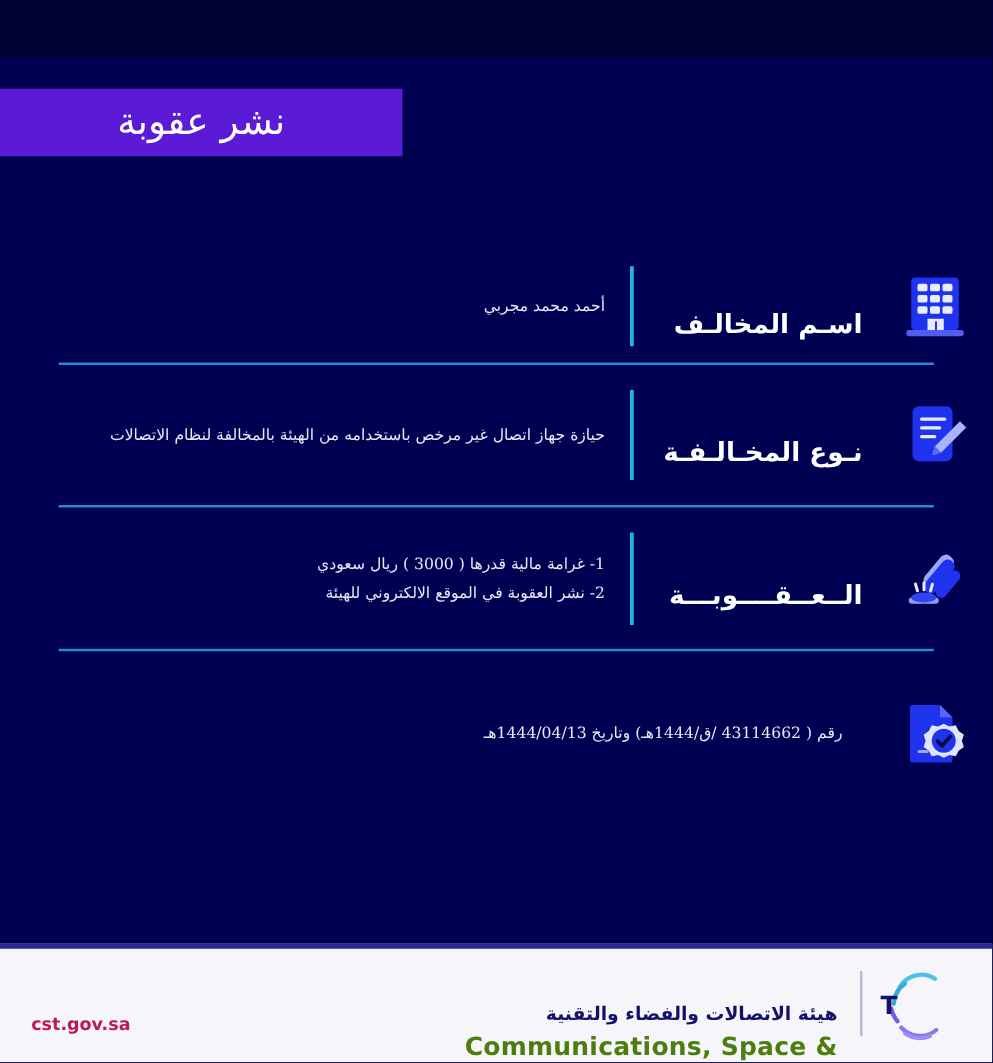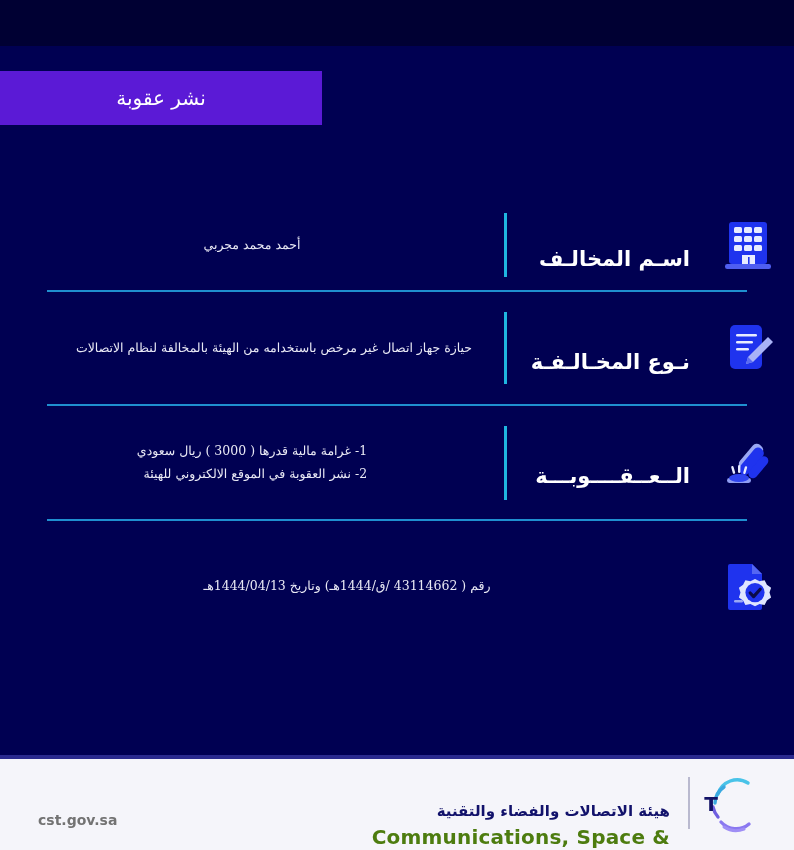--- a/index.html
+++ b/index.html
@@ -36,21 +36,21 @@
     left: 0;
     width: 322px;
     height: 54px;
     background: #5b1ad6;
     display: flex;
     align-items: center;
     justify-content: center;
   }
   .header-banner-title {
     color: #ffffff;
-    font-size: 20px;
+    font-size: 30px;
     font-weight: 500;
     letter-spacing: 0.5px;
     line-height: 1;
     direction: rtl;
   }
 
   
   .rows {
     position: absolute;
     top: 200px;
@@ -104,22 +104,22 @@
     top: 50%;
     transform: translateY(-50%);
     width: 3px;
     background: #1fb6e0;
   }
 
   .row-value {
     flex: 1;
     display: flex;
     align-items: center;
-    justify-content: center;
-    padding: 0 30px;
+    justify-content: flex-start;
+    padding: 0 20px;
   }
 
   .row-value-text {
     color: #e9e9f5;
     font-size: 12.5px;
     line-height: 1.7;
     direction: rtl;
     text-align: center;
     font-family: "DejaVu Serif", "Liberation Serif", serif;
   }
@@ -190,23 +190,23 @@
     color: #4d7c0f;
     font-size: 20px;
     font-weight: bold;
     line-height: 1.42;
     direction: ltr;
     text-align: left;
     letter-spacing: 0.2px;
   }
   .footer-url {
     position: absolute;
-    left: 38px;
+    left: 25px;
     bottom: 22px;
-    color: #737373;
+    color: #be185d;
     font-size: 14px;
     font-weight: bold;
     direction: ltr;
   }
 
   svg { display: block; }
 </style>
 </head>
 <body>
 

